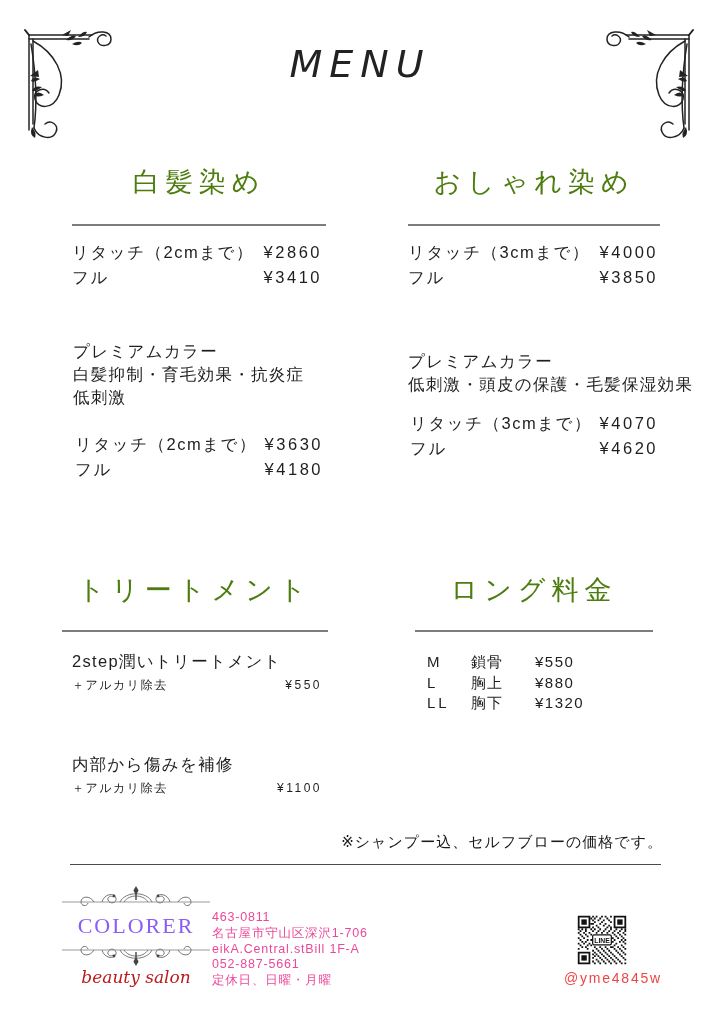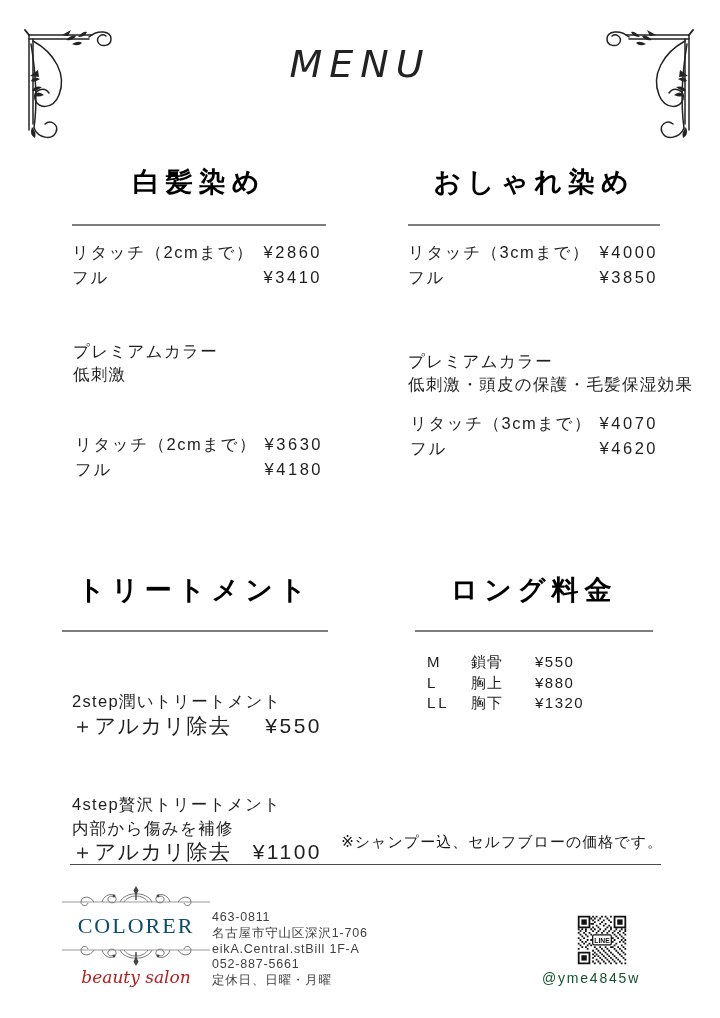--- a/index.html
+++ b/index.html
@@ -12,22 +12,22 @@
   .menu-title{
     position:absolute;top:42px;left:0;width:100%;text-align:center;
     font-family:"DejaVu Sans",sans-serif;font-style:italic;font-weight:300;
     font-size:38px;letter-spacing:7px;color:#222;
   }
   .corner{position:absolute;top:24px;width:96px;height:118px;}
   .corner.left{left:22px;}
   .corner.right{right:24px;transform:scaleX(-1);}
   
   .sec-h{
-    position:absolute;text-align:center;font-size:27px;font-weight:700;
-    letter-spacing:6px;color:#000000;white-space:nowrap;
+    position:absolute;text-align:center;font-size:27px;font-weight:400;
+    letter-spacing:6px;color:#4d7c0f;white-space:nowrap;
   }
   #h-gray{top:164px;left:70px;width:258px;}
   #h-fashion{top:164px;left:406px;width:256px;}
   #h-treatment{top:572px;left:66px;width:258px;}
   #h-long{top:572px;left:406px;width:256px;}
   .rule{position:absolute;height:0;border-top:2px solid #7d7d7d;}
   #rule-gray{top:224px;left:72px;width:254px;}
   #rule-fashion{top:224px;left:408px;width:252px;}
   #rule-treatment{top:630px;left:62px;width:266px;}
   #rule-long{top:630px;left:415px;width:238px;}
@@ -39,46 +39,46 @@
   }
   .price{letter-spacing:2.5px;}
   #gray-items{top:240px;left:72px;width:250px;}
   #fashion-items{top:240px;left:408px;width:250px;}
   .desc-block{position:absolute;font-size:16.5px;line-height:23px;letter-spacing:1.3px;white-space:nowrap;}
   #gray-premium{top:340px;left:73px;width:260px;}
   #fashion-premium{top:350px;left:408px;width:292px;}
   #gray-premium-items{top:432px;left:75px;width:248px;}
   #fashion-premium-items{top:411px;left:410px;width:248px;}
   
-  .treat-block{position:absolute;width:250px;font-size:16.5px;line-height:23.5px;letter-spacing:1.3px;white-space:nowrap;margin-top:40px;}
+  .treat-block{position:absolute;width:250px;font-size:16.5px;line-height:23.5px;letter-spacing:1.3px;white-space:nowrap;}
   #treat-block1{top:650px;left:72px;}
   #treat-block2{top:753px;left:72px;}
-  .treat-block .price-row{line-height:23.5px;font-size:21px;}
+  .treat-block .price-row{line-height:23.5px;font-size:12px;}
   
   #long-table{position:absolute;top:652px;left:427px;font-size:15px;line-height:20.5px;letter-spacing:1px;}
   .long-row{display:flex;white-space:nowrap;}
   .long-size{width:44px;letter-spacing:3px;}
   .long-len{width:64px;}
   .long-price{letter-spacing:1.5px;}
   
   #note{position:absolute;top:833px;right:57px;font-size:15px;letter-spacing:1px;white-space:nowrap;color:#1b1b1b;margin-left:48px;}
   #footer-divider{top:864px;left:70px;width:591px;border-top:1.5px solid #4a4a4a;}
   #logo{position:absolute;left:62px;top:886px;width:148px;text-align:center;}
   .logo-orn{display:block;width:148px;height:26px;}
   .logo-name{
     font-family:"Liberation Serif","DejaVu Serif",serif;font-size:22px;
-    letter-spacing:2px;line-height:28px;color:#0c4a6e;
+    letter-spacing:2px;line-height:28px;color:#8b5cf6;
   }
   .logo-tagline{
     font-family:"DejaVu Serif","Liberation Serif",serif;font-style:italic;
     font-size:17px;line-height:20px;margin-top:1px;color:#b91c1c;
   }
-  #address{position:absolute;left:212px;top:910px;font-size:12.5px;line-height:15.8px;letter-spacing:0.8px;color:#404040;white-space:nowrap;}
+  #address{position:absolute;left:212px;top:910px;font-size:12.5px;line-height:15.8px;letter-spacing:0.8px;color:#ec4899;white-space:nowrap;}
   #qr{position:absolute;left:576px;top:914px;width:52px;height:52px;}
-  #line-id{position:absolute;left:542px;top:970px;width:120px;text-align:left;font-size:14px;letter-spacing:1.8px;color:#14532d;white-space:nowrap;}
+  #line-id{position:absolute;left:542px;top:970px;width:120px;text-align:right;font-size:14px;letter-spacing:1.8px;color:#ef4444;white-space:nowrap;}
 </style>
 </head>
 <body>
 
 <div class="page">
 
   <svg class="corner left" viewBox="0 0 96 118">
     <g fill="none" stroke="#232323" stroke-width="1.5" stroke-linecap="round">
       <path d="M7 11 H70"></path>
         <path d="M7 15 H67"></path>
@@ -151,20 +151,21 @@
       <span class="price">¥4000</span>
     </div>
     <div class="price-row">
       <span>フル</span>
       <span class="price">¥3850</span>
     </div>
   </div>
 
   <div class="desc-block" id="gray-premium">
     <div>プレミアムカラー</div>
+    <div>白髪抑制・育毛効果・抗炎症</div>
     <div>低刺激</div>
   </div>
   <div class="rows" id="gray-premium-items">
     <div class="price-row">
       <span>リタッチ（2cmまで）</span>
       <span class="price">¥3630</span>
     </div>
     <div class="price-row">
       <span>フル</span>
       <span class="price">¥4180</span>
@@ -193,21 +194,20 @@
 
   <div class="treat-block" id="treat-block1">
     <div>2step潤いトリートメント</div>
     <div class="price-row">
       <span>＋アルカリ除去</span>
       <span class="price">¥550</span>
     </div>
   </div>
 
   <div class="treat-block" id="treat-block2">
-    <div>4step贅沢トリートメント</div>
     <div>内部から傷みを補修</div>
     <div class="price-row">
       <span>＋アルカリ除去</span>
       <span class="price">¥1100</span>
     </div>
   </div>
 
   <div id="long-table">
     <div class="long-row">
       <span class="long-size">M</span>

